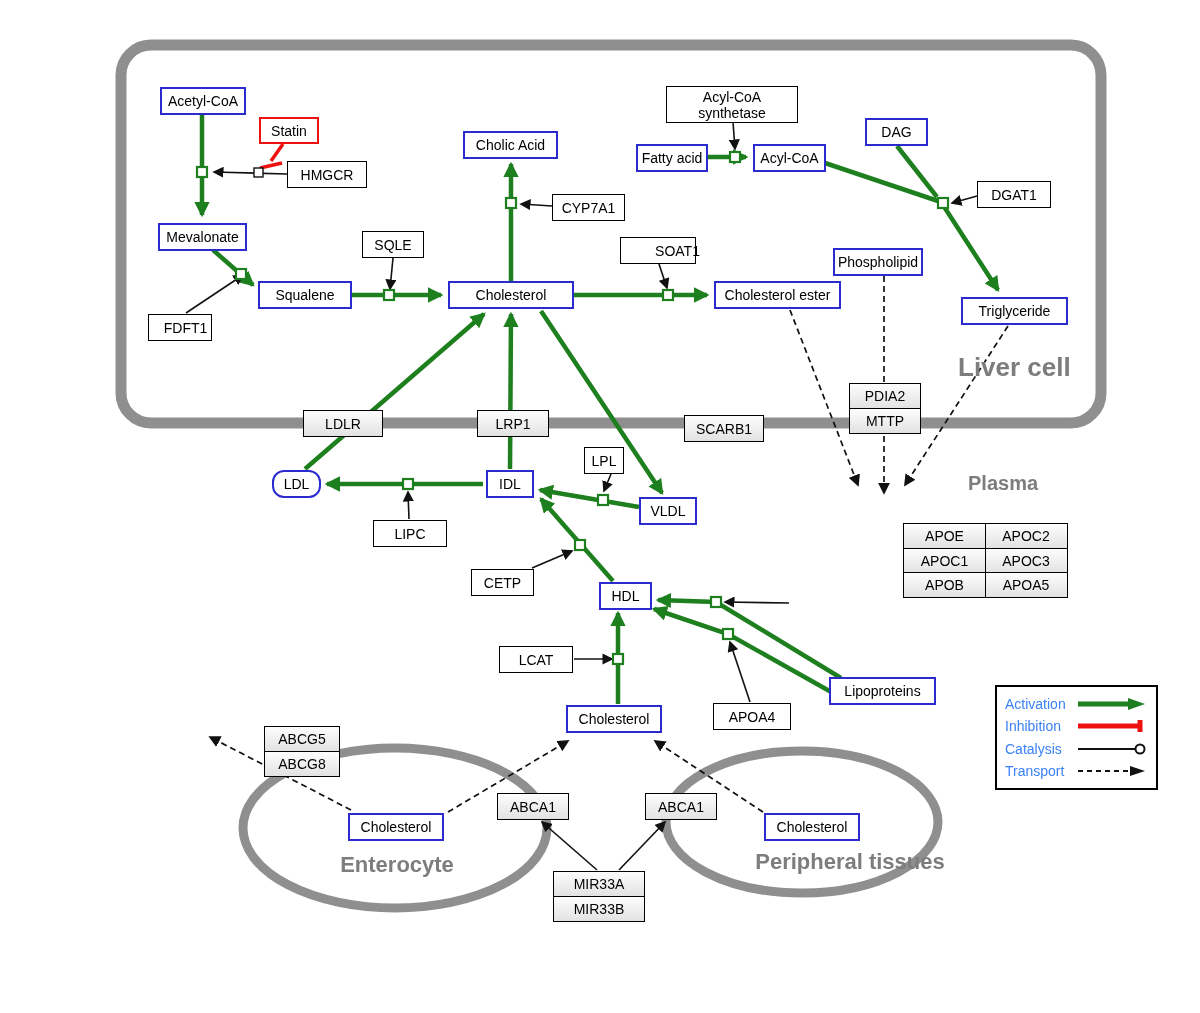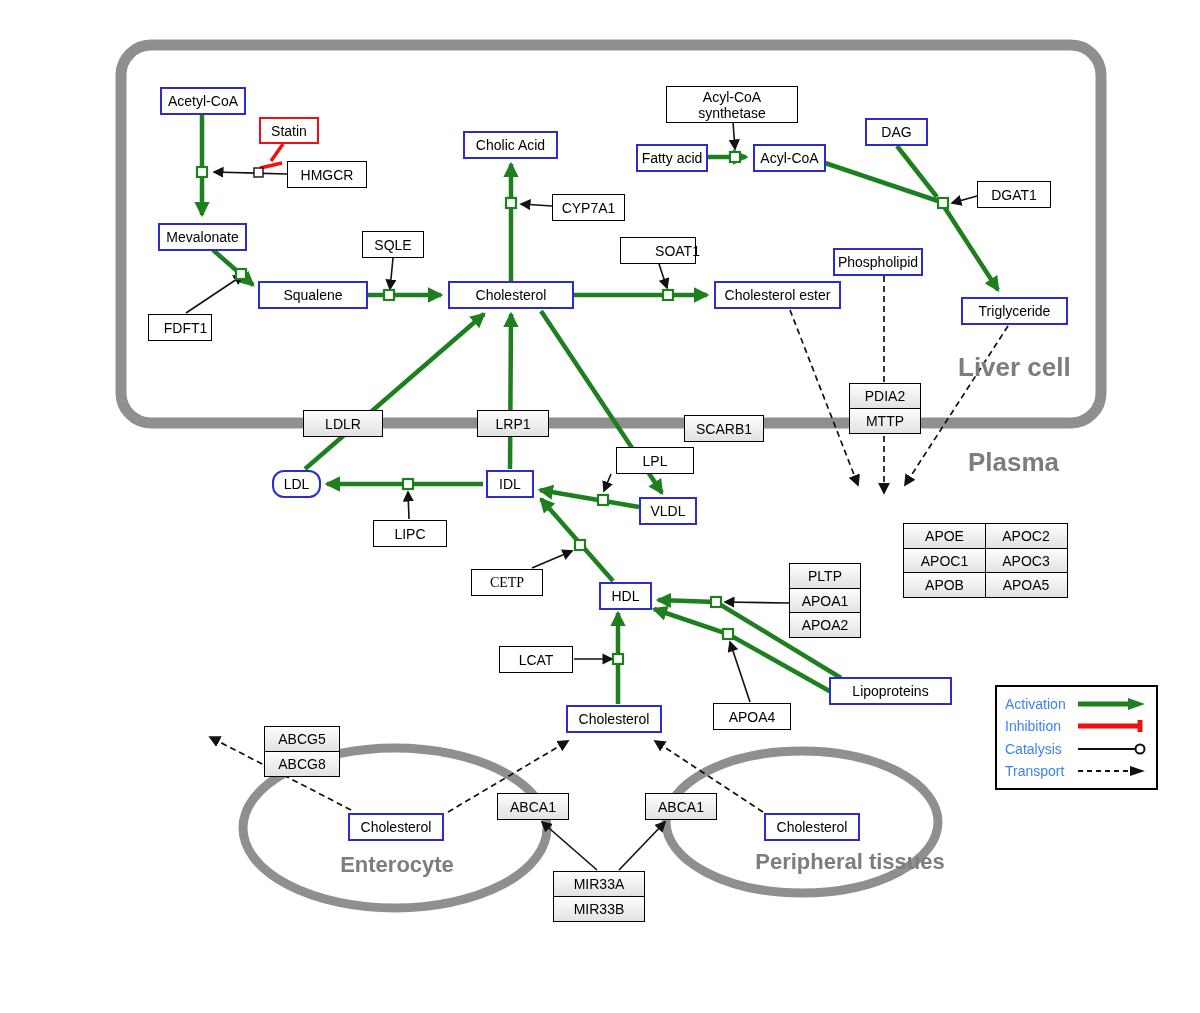--- a/index.html
+++ b/index.html
@@ -118,21 +118,21 @@
       <rect x="723" y="629" width="10" height="10"></rect>
     </g>
     <rect x="254" y="168" width="9" height="9" fill="#fff" stroke="#111" stroke-width="1.4"></rect>
   </svg>
 
   <div class="box blue" style="left:160px;top:87px;width:86px;">Acetyl-CoA</div>
   <div class="box red" style="left:259px;top:117px;width:60px;">Statin</div>
   <div class="box" style="left:287px;top:161px;width:80px;">HMGCR</div>
   <div class="box blue" style="left:158px;top:223px;width:89px;">Mevalonate</div>
   <div class="box" style="left:148px;top:314px;width:64px;padding-left:11px;">FDFT1</div>
-  <div class="box blue" style="left:258px;top:281px;width:110px;">Squalene</div>
+  <div class="box blue" style="left:258px;top:281px;width:94px;">Squalene</div>
   <div class="box" style="left:362px;top:231px;width:62px;text-align:right;">SQLE</div>
   <div class="box blue" style="left:463px;top:131px;width:95px;">Cholic Acid</div>
   <div class="box" style="left:552px;top:194px;width:73px;">CYP7A1</div>
   <div class="box blue" style="left:448px;top:281px;width:126px;">Cholesterol</div>
   <div class="box" style="left:620px;top:237px;width:76px;padding-left:39px;">SOAT1</div>
   <div class="box blue" style="left:714px;top:281px;width:127px;">Cholesterol ester</div>
   <div class="box multi" style="left:666px;top:86px;width:132px;">
     <span>Acyl-CoA</span>
     <span>synthetase</span>
   </div>
@@ -147,34 +147,29 @@
   <div class="box grad" style="left:477px;top:410px;width:72px;">LRP1</div>
   <div class="box grad" style="left:684px;top:415px;width:80px;">SCARB1</div>
   <div class="stack" style="left:849px;top:383px;width:72px;">
     <div class="cell">PDIA2</div>
     <div class="cell">MTTP</div>
   </div>
 
   <div class="box blue" style="left:272px;top:470px;width:49px;border-radius:12px;">LDL</div>
   <div class="box blue" style="left:486px;top:470px;width:48px;">IDL</div>
   <div class="box" style="left:373px;top:520px;width:74px;">LIPC</div>
-  <div class="box" style="left:616px;top:447px;width:78px;text-align:center;">LPL</div>
+  <div class="box" style="left:584px;top:447px;width:40px;text-align:center;">LPL</div>
   <div class="box blue" style="left:639px;top:497px;width:58px;">VLDL</div>
-  <div class="box" style="left:471px;top:569px;width:72px;font-family:Liberation Serif, serif;">CETP</div>
+  <div class="box" style="left:471px;top:569px;width:63px;">CETP</div>
   <div class="box blue" style="left:599px;top:582px;width:53px;">HDL</div>
   <div class="box" style="left:499px;top:646px;width:74px;">LCAT</div>
   <div class="box" style="left:713px;top:703px;width:78px;">APOA4</div>
-  <div class="box blue" style="left:829px;top:677px;width:123px;">Lipoproteins</div>
+  <div class="box blue" style="left:829px;top:677px;width:107px;">Lipoproteins</div>
   <div class="box blue" style="left:566px;top:705px;width:96px;">Cholesterol</div>
 
-  <div class="stack" style="left:789px;top:563px;width:72px;">
-    <div class="cell">PLTP</div>
-    <div class="cell">APOA1</div>
-    <div class="cell">APOA2</div>
-  </div>
 
   <div class="apotable" style="left:903px;top:523px;">
     <div class="trow">
       <div class="cell">APOE</div>
       <div class="cell">APOC2</div>
     </div>
     <div class="trow">
       <div class="cell">APOC1</div>
       <div class="cell">APOC3</div>
     </div>
@@ -191,21 +186,21 @@
   <div class="box blue" style="left:348px;top:813px;width:96px;">Cholesterol</div>
   <div class="box grad" style="left:497px;top:793px;width:72px;">ABCA1</div>
   <div class="box grad" style="left:645px;top:793px;width:72px;">ABCA1</div>
   <div class="box blue" style="left:764px;top:813px;width:96px;">Cholesterol</div>
   <div class="stack" style="left:553px;top:871px;width:92px;">
     <div class="cell">MIR33A</div>
     <div class="cell">MIR33B</div>
   </div>
 
   <div class="region-label" style="left:958px;top:352px;font-size:26px;">Liver cell</div>
-  <div class="region-label" style="left:968px;top:447px;font-size:26px;">Plasma</div>
+  <div class="region-label" style="left:968px;top:472px;font-size:20px;">Plasma</div>
   <div class="region-label" style="left:332px;top:852px;width:130px;text-align:center;font-size:22px;">Enterocyte</div>
   <div class="region-label" style="left:706px;top:849px;width:200px;text-align:center;font-size:22px;margin-left:44px;">Peripheral tissues</div>
 
   <div class="legend">
     <div class="lrow">
       <span class="ltext">Activation</span>
       <svg width="72" height="14">
         <line x1="2" y1="7" x2="52" y2="7" stroke="#1e7f1e" stroke-width="5"></line>
         <path d="M52,1 L69,7 L52,13 z" fill="#1e7f1e"></path>
       </svg>

